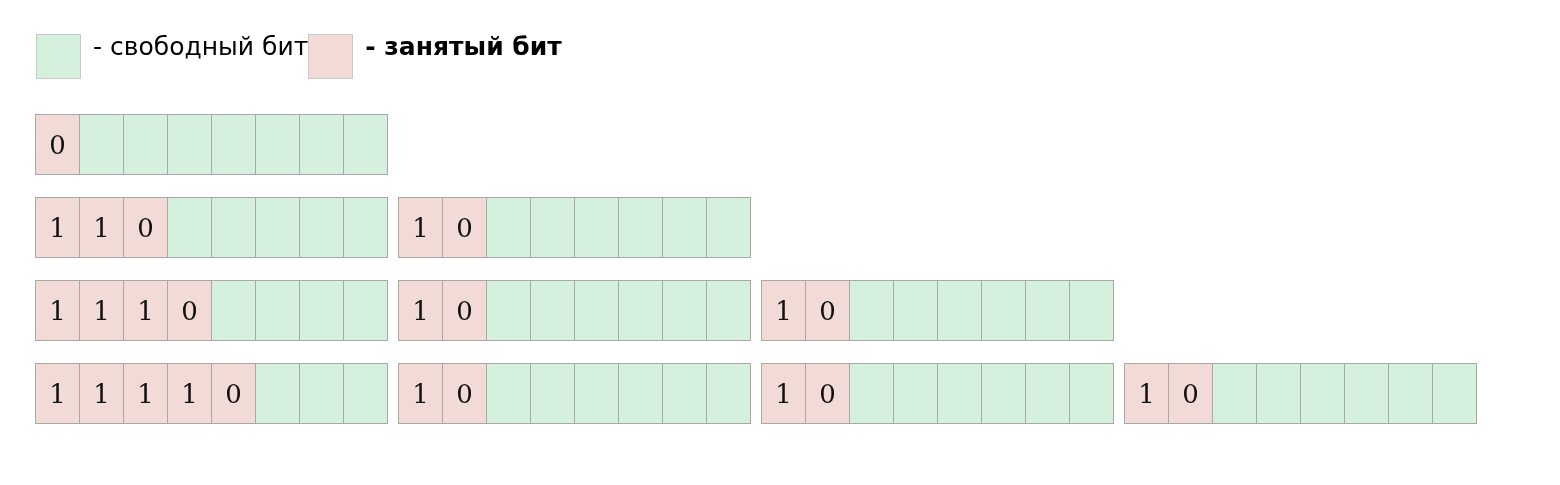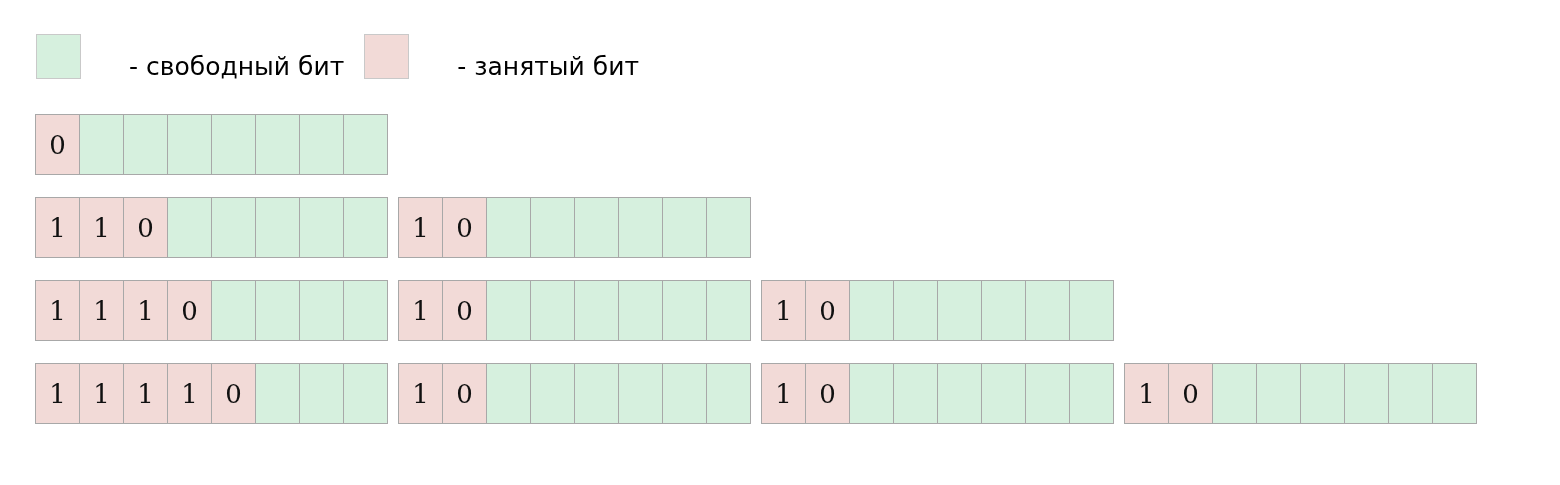--- a/index.html
+++ b/index.html
@@ -20,25 +20,24 @@
   .legend {
     position: absolute;
     left: 36px;
     top: 31px;
     display: flex;
     align-items: center;
     height: 50px;
   }
   .legend-entry {
     display: flex;
-    align-items: flex-end;
-    gap: 36px;
+    align-items: flex-start;
   }
   .legend-entry + .legend-entry {
-    margin-left: 20px;
+    font-weight: bold;
   }
   .swatch {
     width: 45px;
     height: 45px;
     border: 1px solid #c9c9c9;
     box-sizing: border-box;
     flex: 0 0 auto;
   }
   .swatch.free {
     background: #d6f0de;

